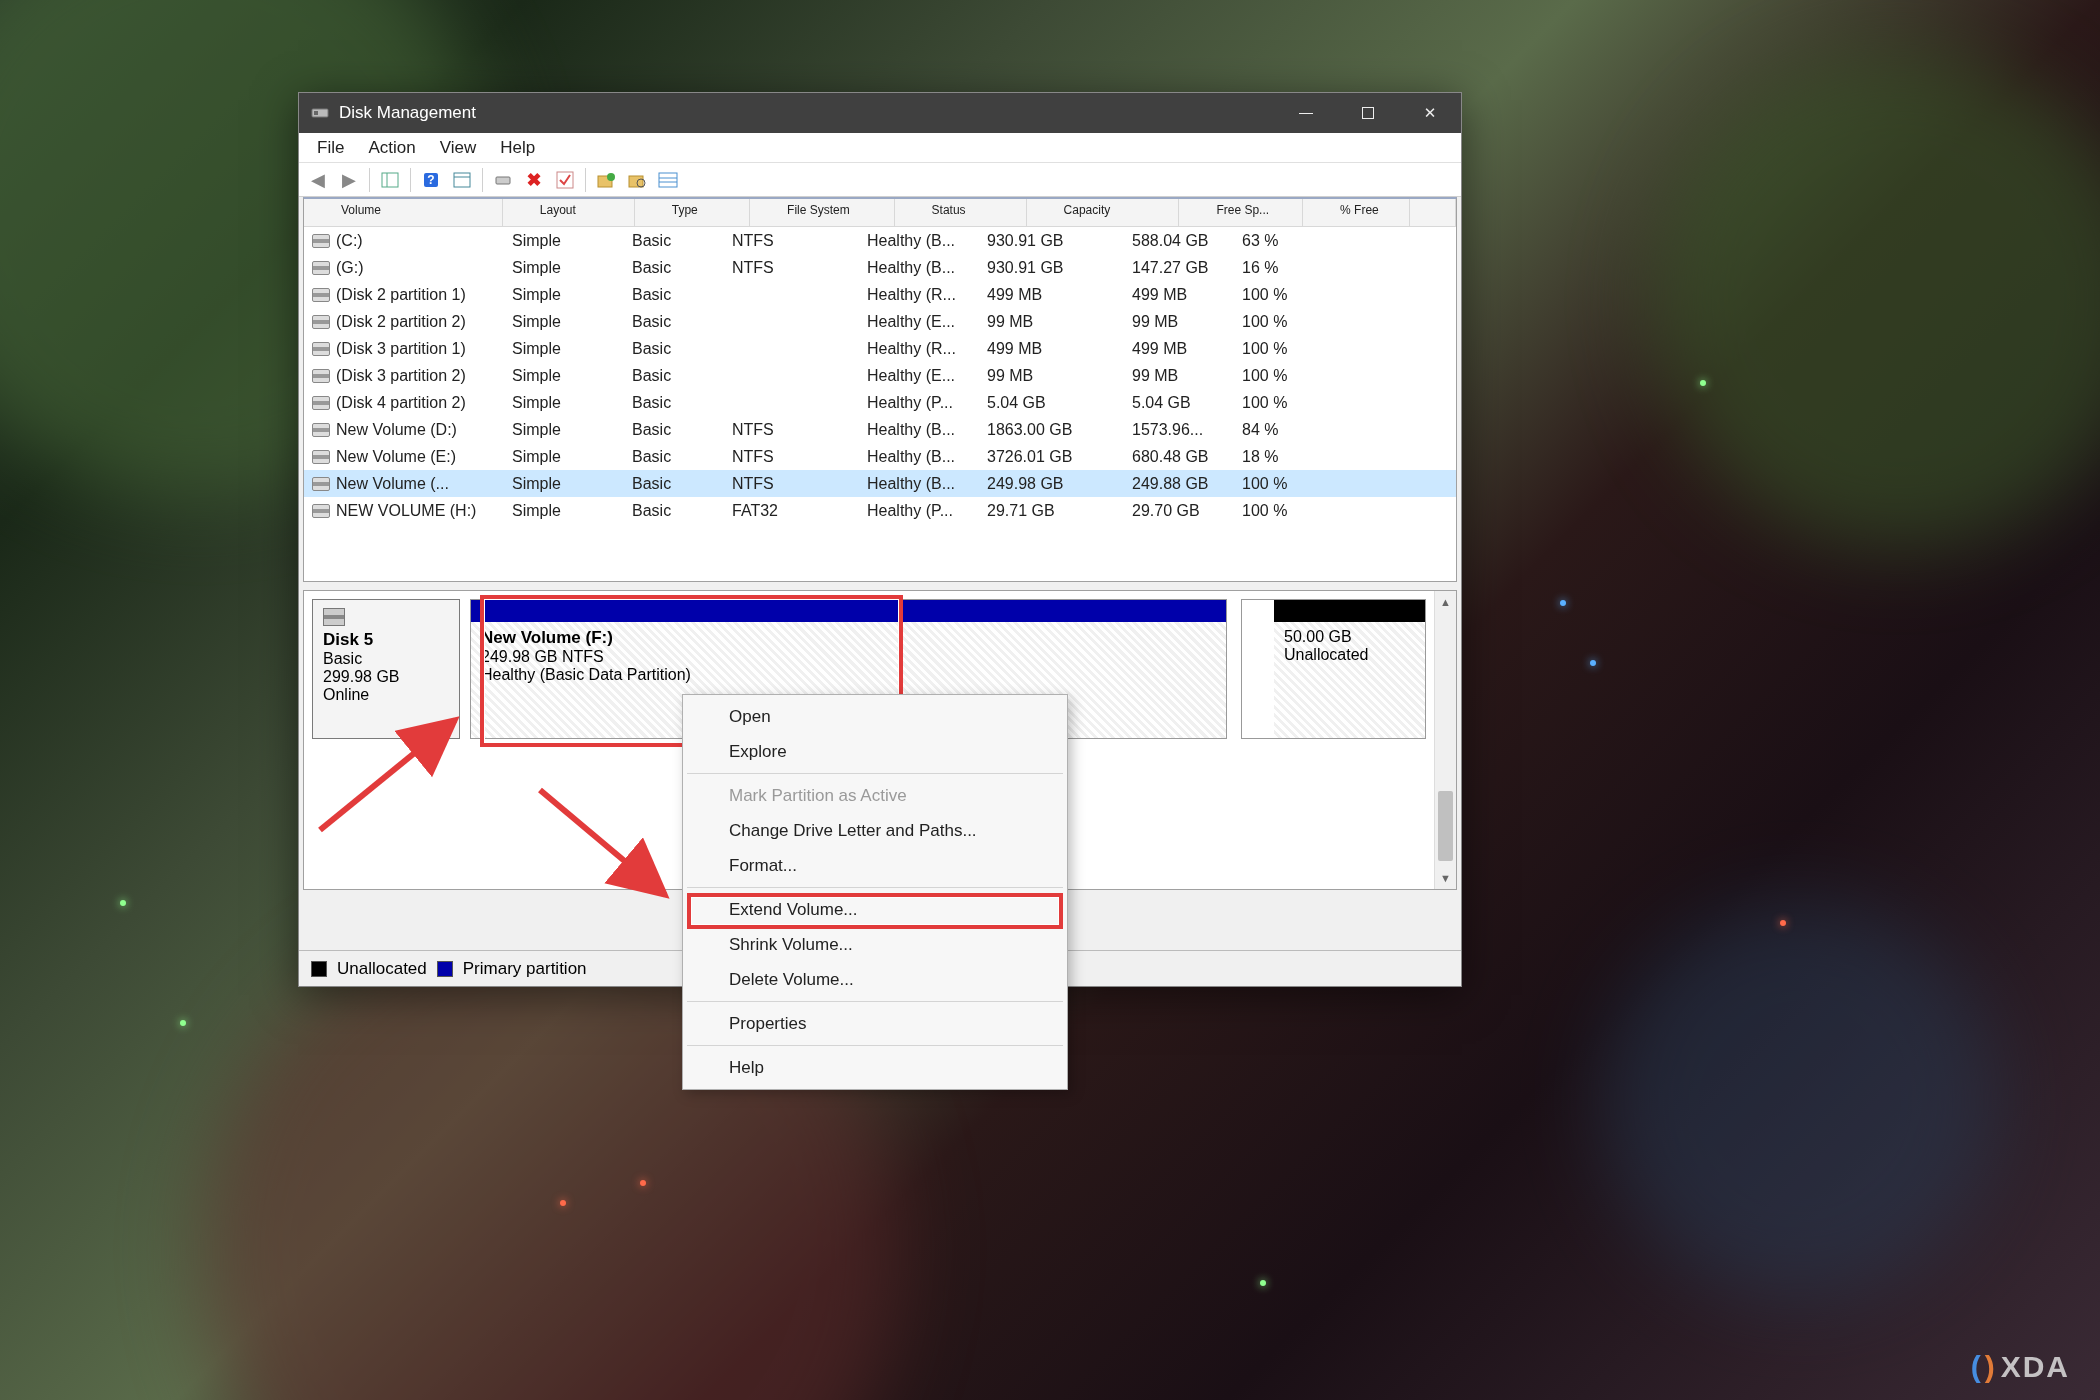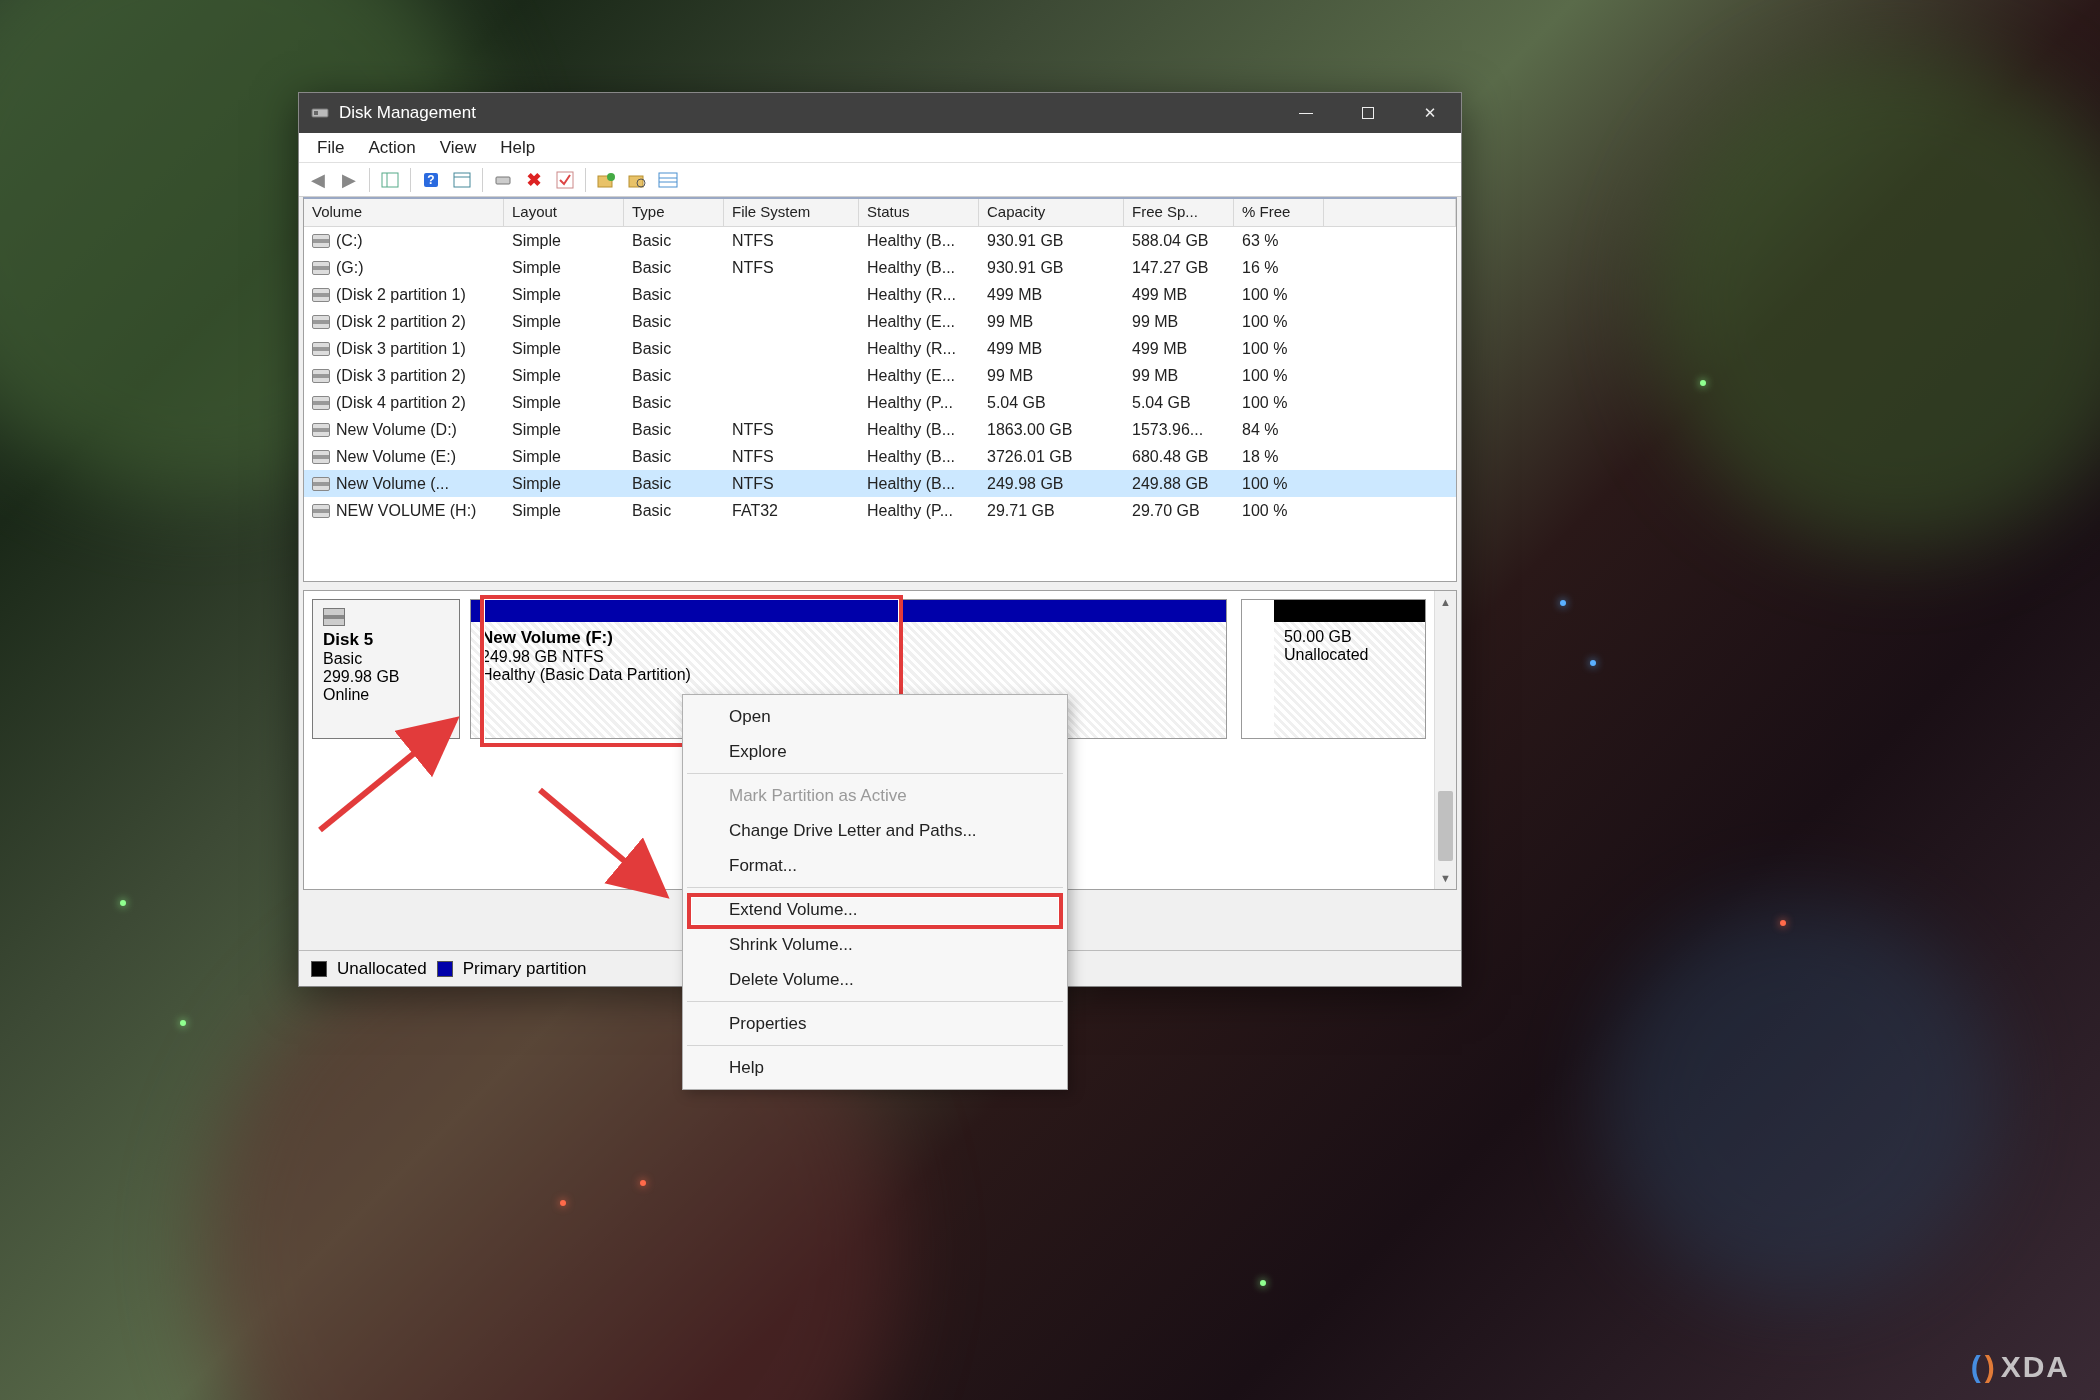--- a/index.html
+++ b/index.html
@@ -48,21 +48,21 @@
 
   .toolbar { height:34px; background:#fff; display:flex; align-items:center; padding:0 4px; gap:1px; border-bottom:1px solid #d0d0d0;}
   .toolbar .tbtn { width:30px; height:28px; display:flex; align-items:center; justify-content:center; }
   .toolbar .sep { width:1px; height:24px; background:#d0d0d0; margin:0 4px;}
   .arrow-l, .arrow-r { color:#888; font-size:18px; }
   .arrow-l::before { content:"◀"; } .arrow-r::before { content:"▶"; }
 
   .content { flex:1; display:flex; flex-direction:column; background:#f0f0f0; padding:0 4px 4px 4px; gap:0;}
   .listpanel { background:#fff; border:1px solid #a0a0a0; border-top:2px solid #9aa8c4; height:385px; display:flex; flex-direction:column;}
   .listheader { display:flex; background:#f4f4f4; border-bottom:1px solid #d8d8d8; height:28px; }
-  .listheader .col { border-right:1px solid #d8d8d8; padding:4px 8px; font-size:15px; color:#222; overflow:hidden; white-space:nowrap;}
+  .listheader .col { border-right:1px solid #d8d8d8; padding:4px 8px; font-size:12px; color:#222; overflow:hidden; white-space:nowrap;margin-left:29px;}
   .listbody { flex:1; overflow:auto;}
   .row { display:flex; height:27px; align-items:center; }
   .row.selected { background:#cce8ff; }
   .row .cell { padding:0 8px; font-size:16px; color:#222; overflow:hidden; white-space:nowrap; text-overflow:ellipsis;}
   .vol-icon { display:inline-flex; width:18px; height:14px; margin-right:6px; background:linear-gradient(#ddd 35%, #999 35% 65%, #ddd 65%); border:1px solid #888; border-radius:2px; vertical-align:middle;}
 
   .c-vol { width:200px; } .c-lay { width:120px; } .c-type { width:100px; }
   .c-fs { width:135px; } .c-stat { width:120px; } .c-cap { width:145px; }
   .c-free { width:110px; } .c-pct { width:90px; } .c-last { flex:1; }
 

